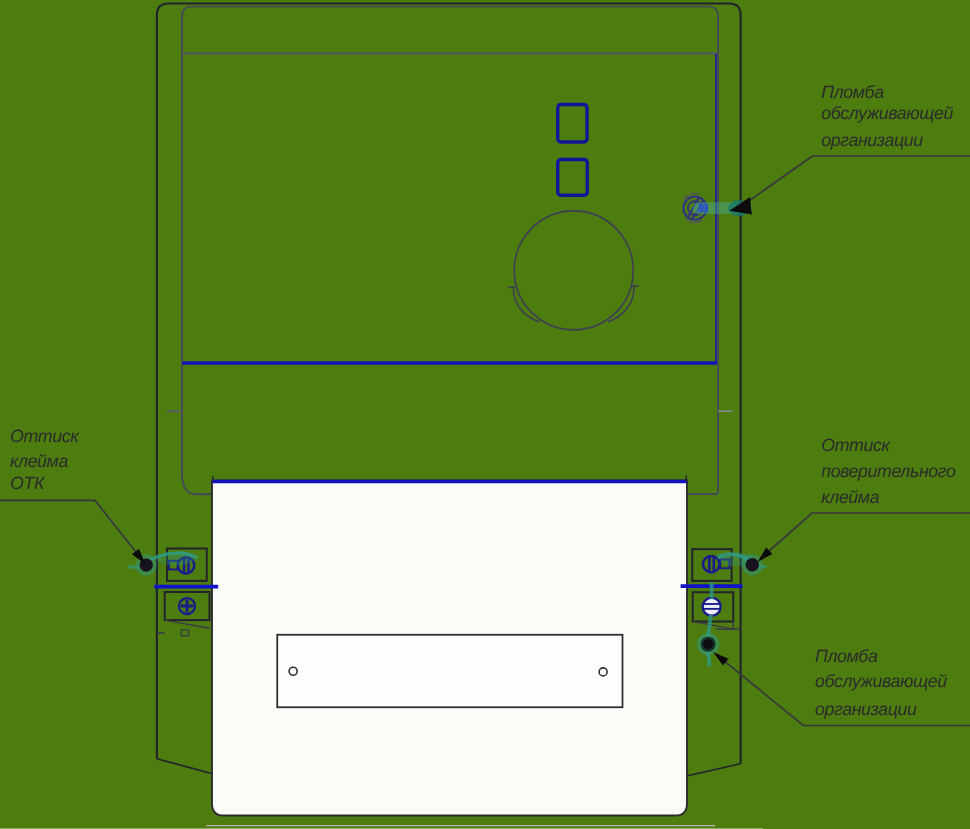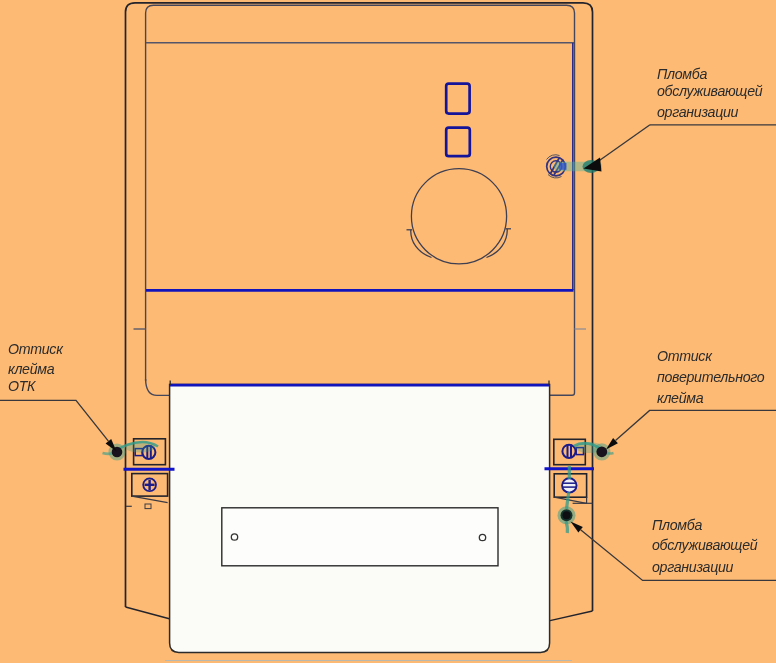--- a/index.html
+++ b/index.html
@@ -1,16 +1,16 @@
 <!DOCTYPE html>
 <html><head>
 <meta charset="utf-8">
 <style>
 html,body{margin:0;padding:0;background:#fbfbf8;}
-#wrap{position:relative;width:776px;height:663px;background:#fdba74;overflow:hidden;
+#wrap{position:relative;width:776px;height:663px;background:#4d7c0f;overflow:hidden;
 font-family:"Liberation Sans",sans-serif;}
 svg{position:absolute;left:0;top:0;}
 </style>
 </head>
 <body>
 <div id="wrap">
 <svg width="776" height="663" viewBox="0 0 776 663">
 
   <g fill="none" stroke="#23232b" stroke-width="1.7">
     <path d="M125.5,607 L125.5,12 Q125.5,2.8 135,2.8 L583,2.8 Q592.5,2.8 592.5,12 L592.5,611"></path>

